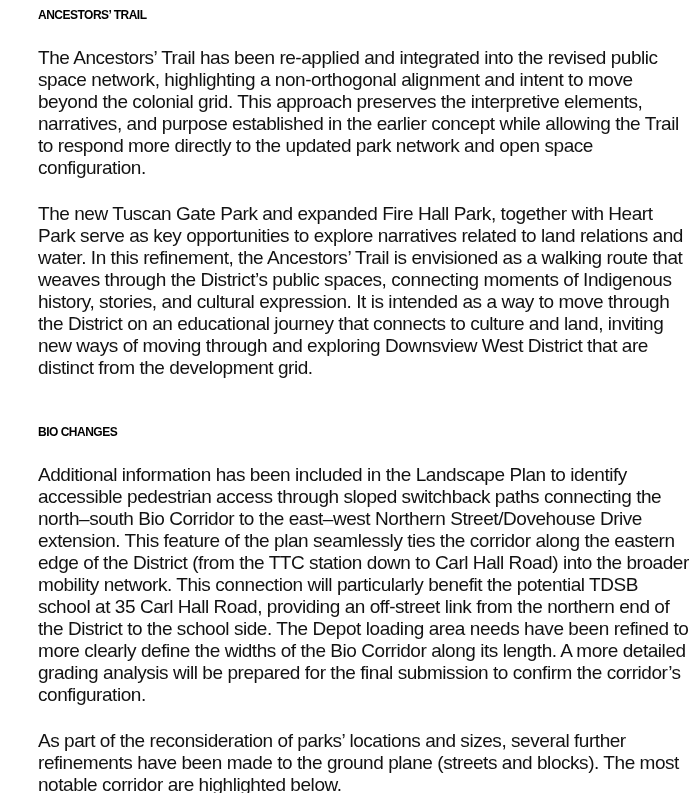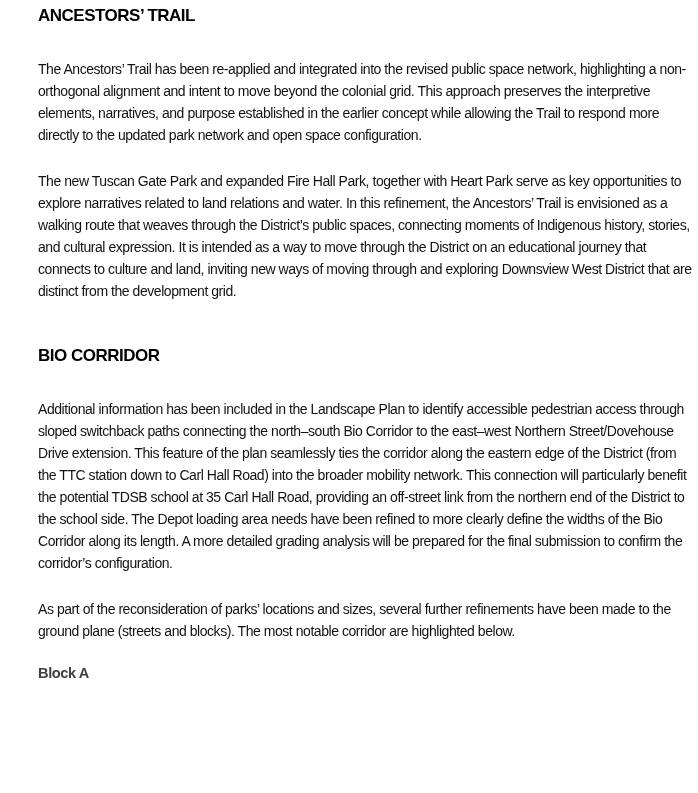--- a/index.html
+++ b/index.html
@@ -13,43 +13,43 @@
     overflow: hidden;
     font-family: "Liberation Sans", sans-serif;
     color: #121212;
   }
   .doc {
     padding: 8px 5px 0 38px;
     width: 655px;
     box-sizing: content-box;
   }
   .heading {
-    font-size: 17px;
+    font-size: 12px;
     font-weight: 700;
     letter-spacing: -0.5px;
     line-height: 15px;
-    margin: 35px 0;
+    margin: 24px 0;
     color: #000000;
   }
   .heading.first {
     margin-top: 0;
   }
   .heading.gap-large {
     margin-top: 46px;
   }
   .subheading {
     font-size: 14.6px;
     font-weight: 700;
     letter-spacing: -0.4px;
     line-height: 15px;
     margin: 24px 0 0 0;
     color: #404040;
   }
   p.body-para {
-    font-size: 14px;
+    font-size: 19px;
     line-height: 22px;
     letter-spacing: -0.45px;
     margin: 24px 0;
     color: #121212;
   }
   .inline-link {
     text-underline-offset: 2px;
     color: inherit;
     cursor: pointer;
   }
@@ -58,21 +58,21 @@
 <body>
 
 <div class="doc">
 
   <div class="heading first">ANCESTORS’ TRAIL</div>
 
   <p class="body-para">The Ancestors’ Trail has been re-applied and integrated into the revised public space network, highlighting a non-orthogonal alignment and intent to move beyond the colonial grid. This approach preserves the interpretive elements, narratives, and purpose established in the earlier concept while allowing the Trail to respond more directly to the updated park network and open space configuration.</p>
 
   <p class="body-para">The new Tuscan Gate Park and expanded Fire Hall Park, together with Heart Park serve as key opportunities to explore narratives related to land relations and water. In this refinement, the Ancestors’ Trail is envisioned as a walking route that weaves through the District’s public spaces, connecting moments of Indigenous history, stories, and cultural expression. It is intended as a way to move through the District on an educational journey that connects to culture and land, inviting new ways of moving through and exploring Downsview West District that are distinct from the development grid.</p>
 
-  <div class="heading gap-large">BIO CORRIDOR</div>
+  <div class="heading gap-large">BIO CHANGES</div>
 
   <p class="body-para"><span>Additional information has been included in the </span><span class="inline-link">Landscape Plan</span><span> to identify accessible pedestrian access through sloped switchback paths connecting the north–south Bio Corridor to the east–west Northern Street/Dovehouse Drive extension. This feature of the plan seamlessly ties the corridor along the eastern edge of the District (from the TTC station down to Carl Hall Road) into the broader mobility network. This connection will particularly benefit the potential TDSB school at 35 Carl Hall Road, providing an off-street link from the northern end of the District to the school side. The Depot loading area needs have been refined to more clearly define the widths of the Bio Corridor along its length. A more detailed grading analysis will be prepared for the final submission to confirm the corridor’s configuration.</span></p>
 
 
   <p class="body-para">As part of the reconsideration of parks’ locations and sizes, several further refinements have been made to the ground plane (streets and blocks). The most notable corridor are highlighted below.</p>
 
   <div class="subheading">Block A</div>
 
 </div>
 

